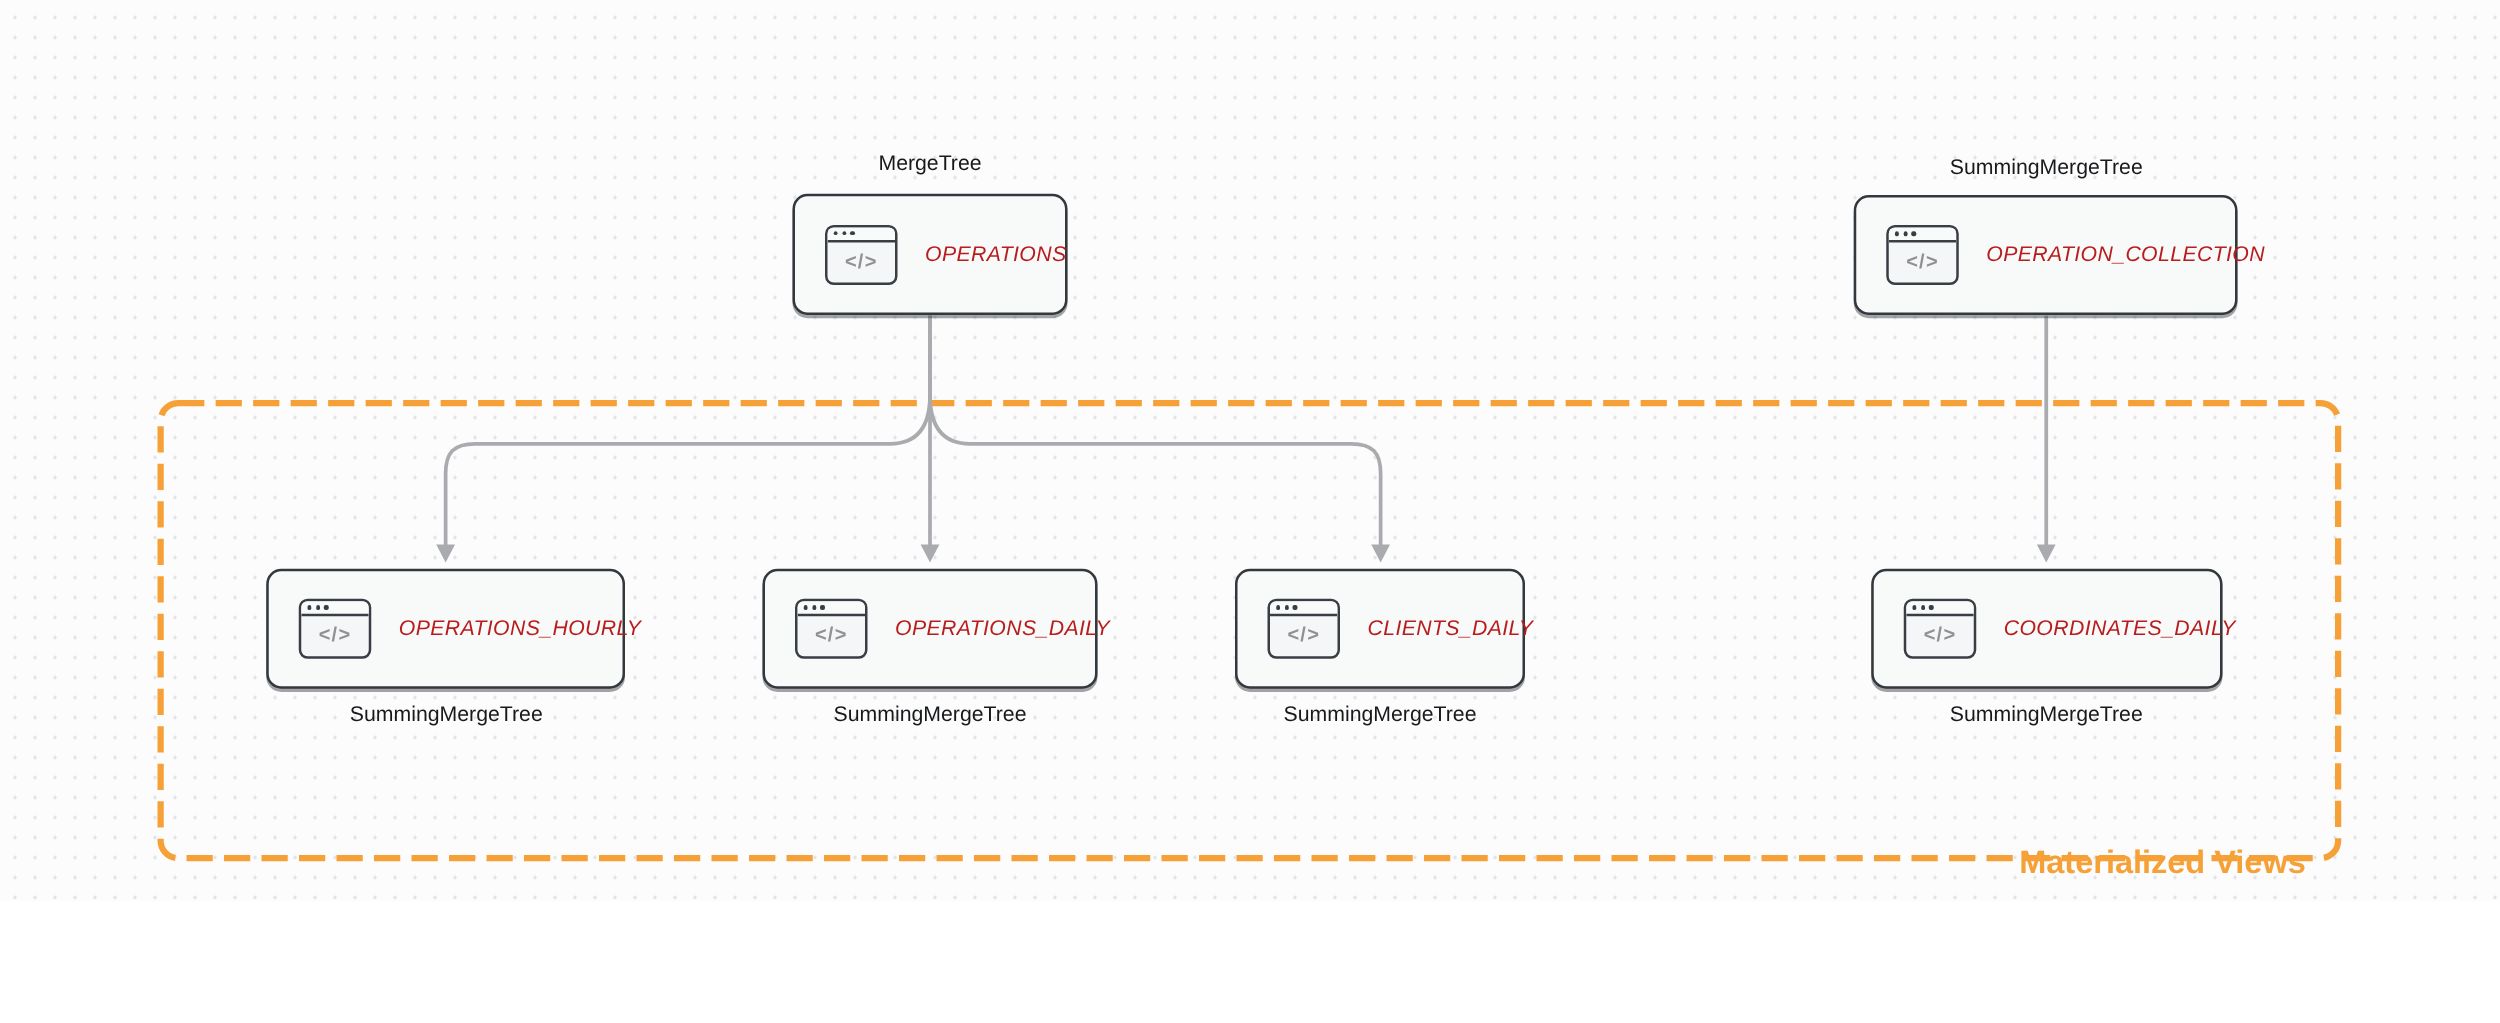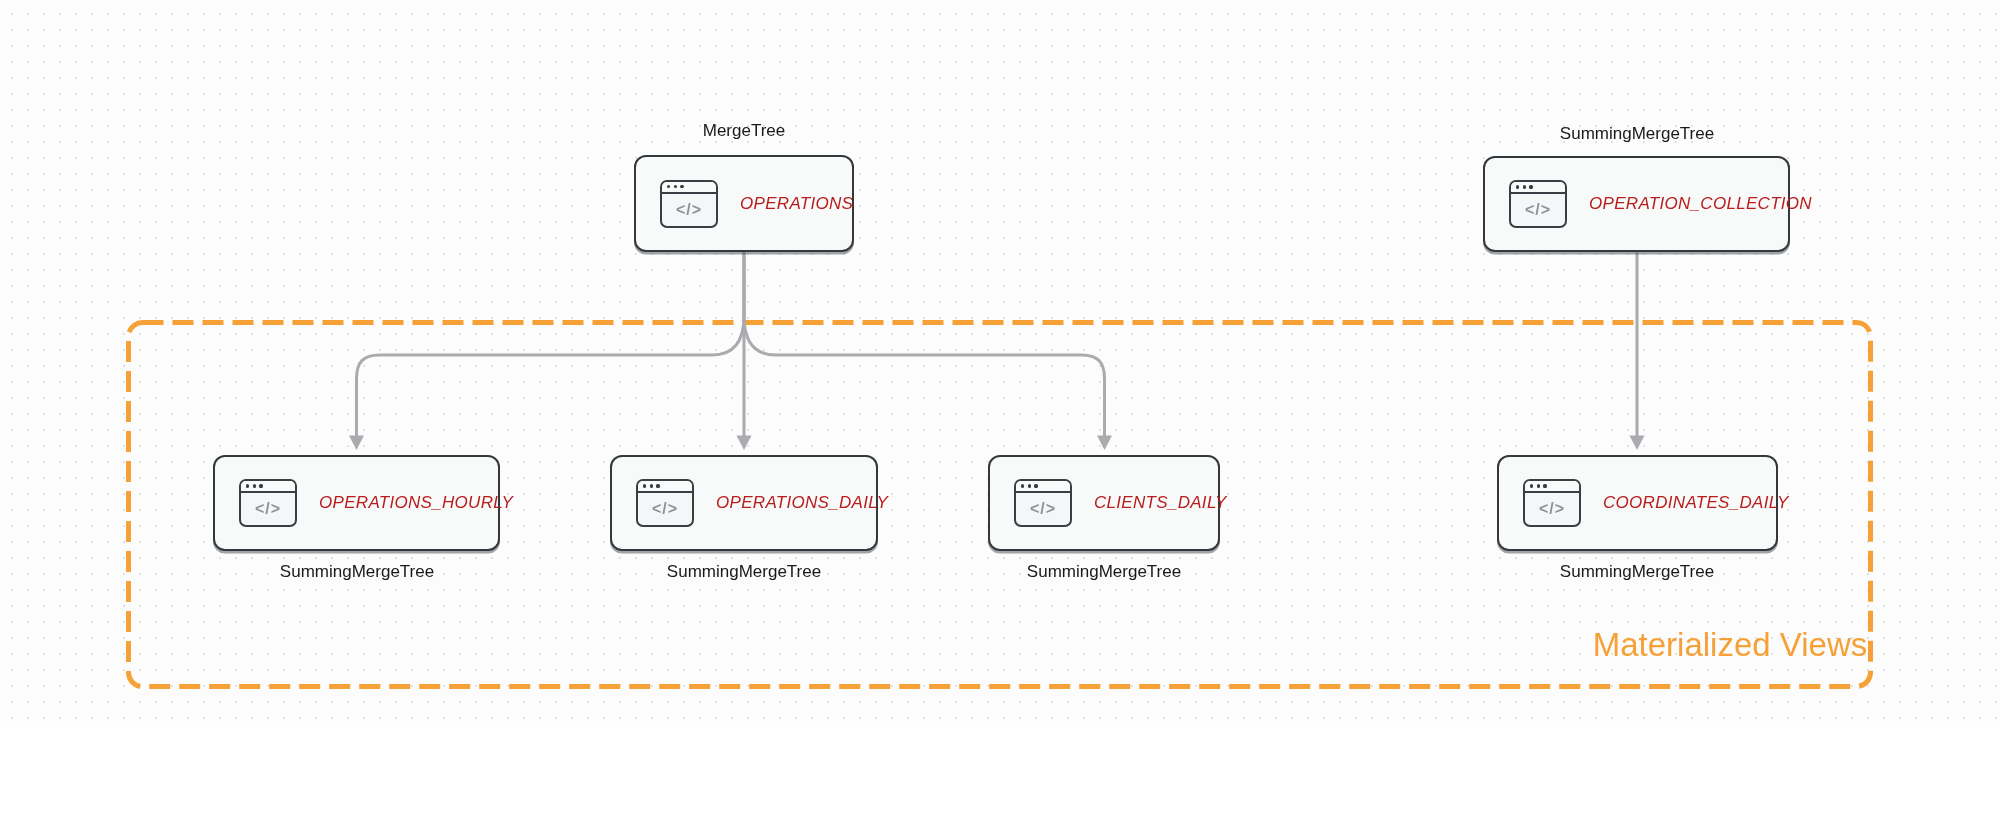--- a/index.html
+++ b/index.html
@@ -90,24 +90,25 @@
     z-index:2;
     transform:translateX(-50%);
     font-size:17px;
     color:#17191B;
     white-space:nowrap;
   }
   .group-label{
     position:absolute;
     z-index:2;
     transform:translateX(-50%);
-    font-size:33px;
-    font-weight:400;
+    font-size:26px;
+    font-weight:700;
     color:#F6A137;
     white-space:nowrap;
+    margin-top:48px;
   }
   
   #node-operations            {left:634px;  top:155px; width:220px; height:97px;}
   #node-operation-collection  {left:1483px; top:156px; width:307px; height:96px;}
   #node-operations-hourly     {left:213px;  top:455px; width:287px; height:96px;}
   #node-operations-daily      {left:610px;  top:455px; width:268px; height:96px;}
   #node-clients-daily         {left:988px;  top:455px; width:232px; height:96px;}
   #node-coordinates-daily     {left:1497px; top:455px; width:281px; height:96px;}
   #engine-label-operations            {left:744px;  top:121px;}
   #engine-label-operation-collection  {left:1637px; top:124px;}

